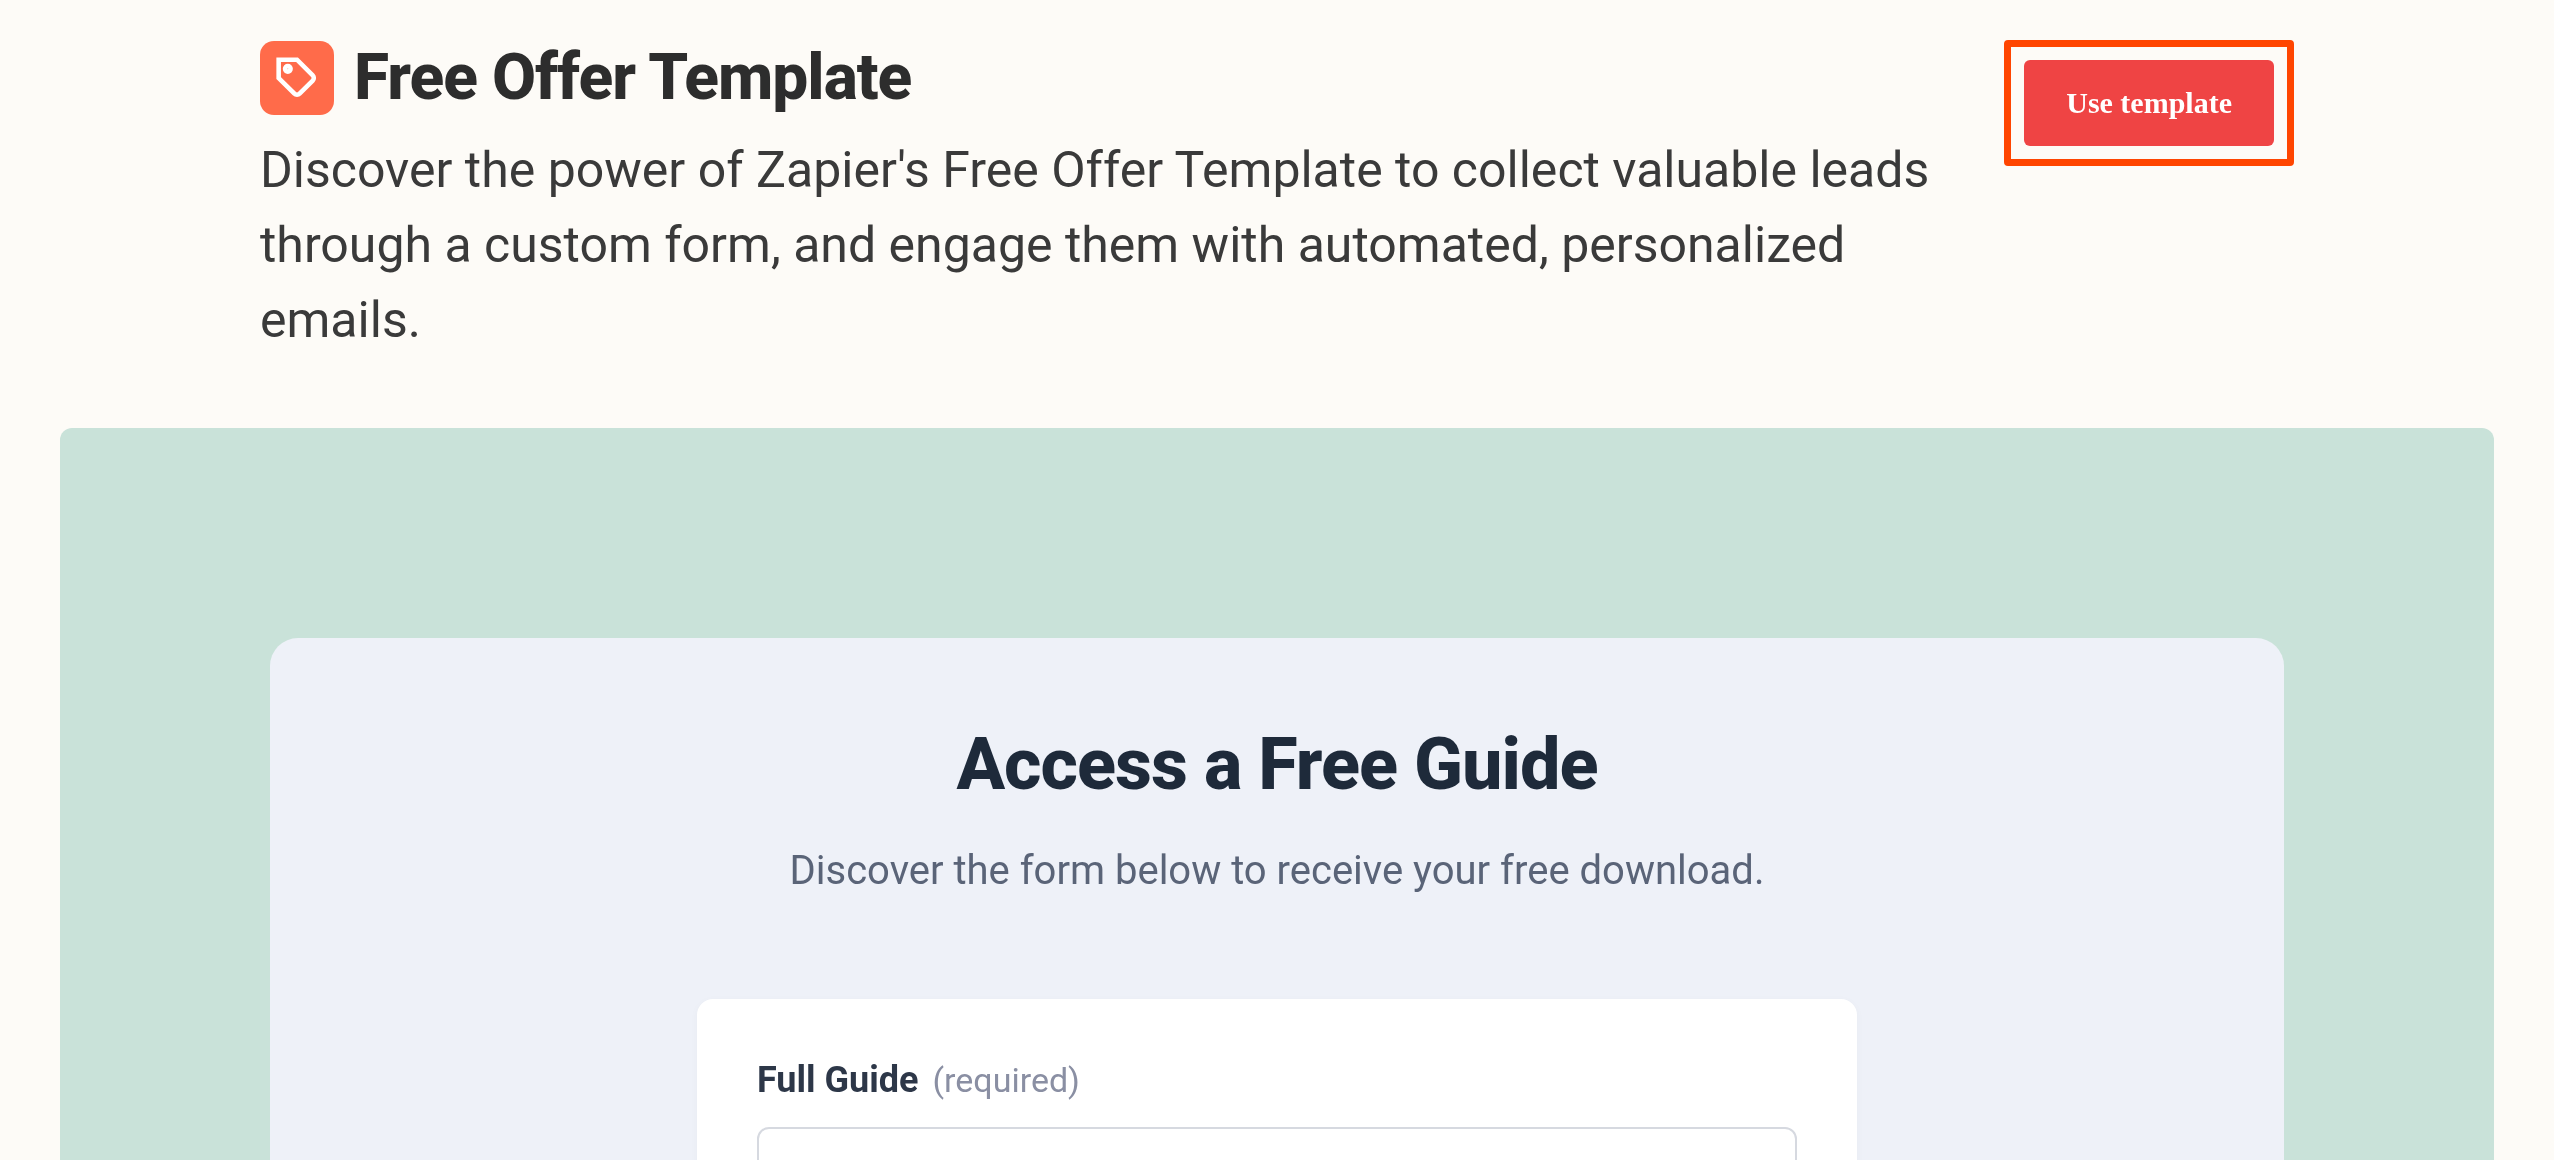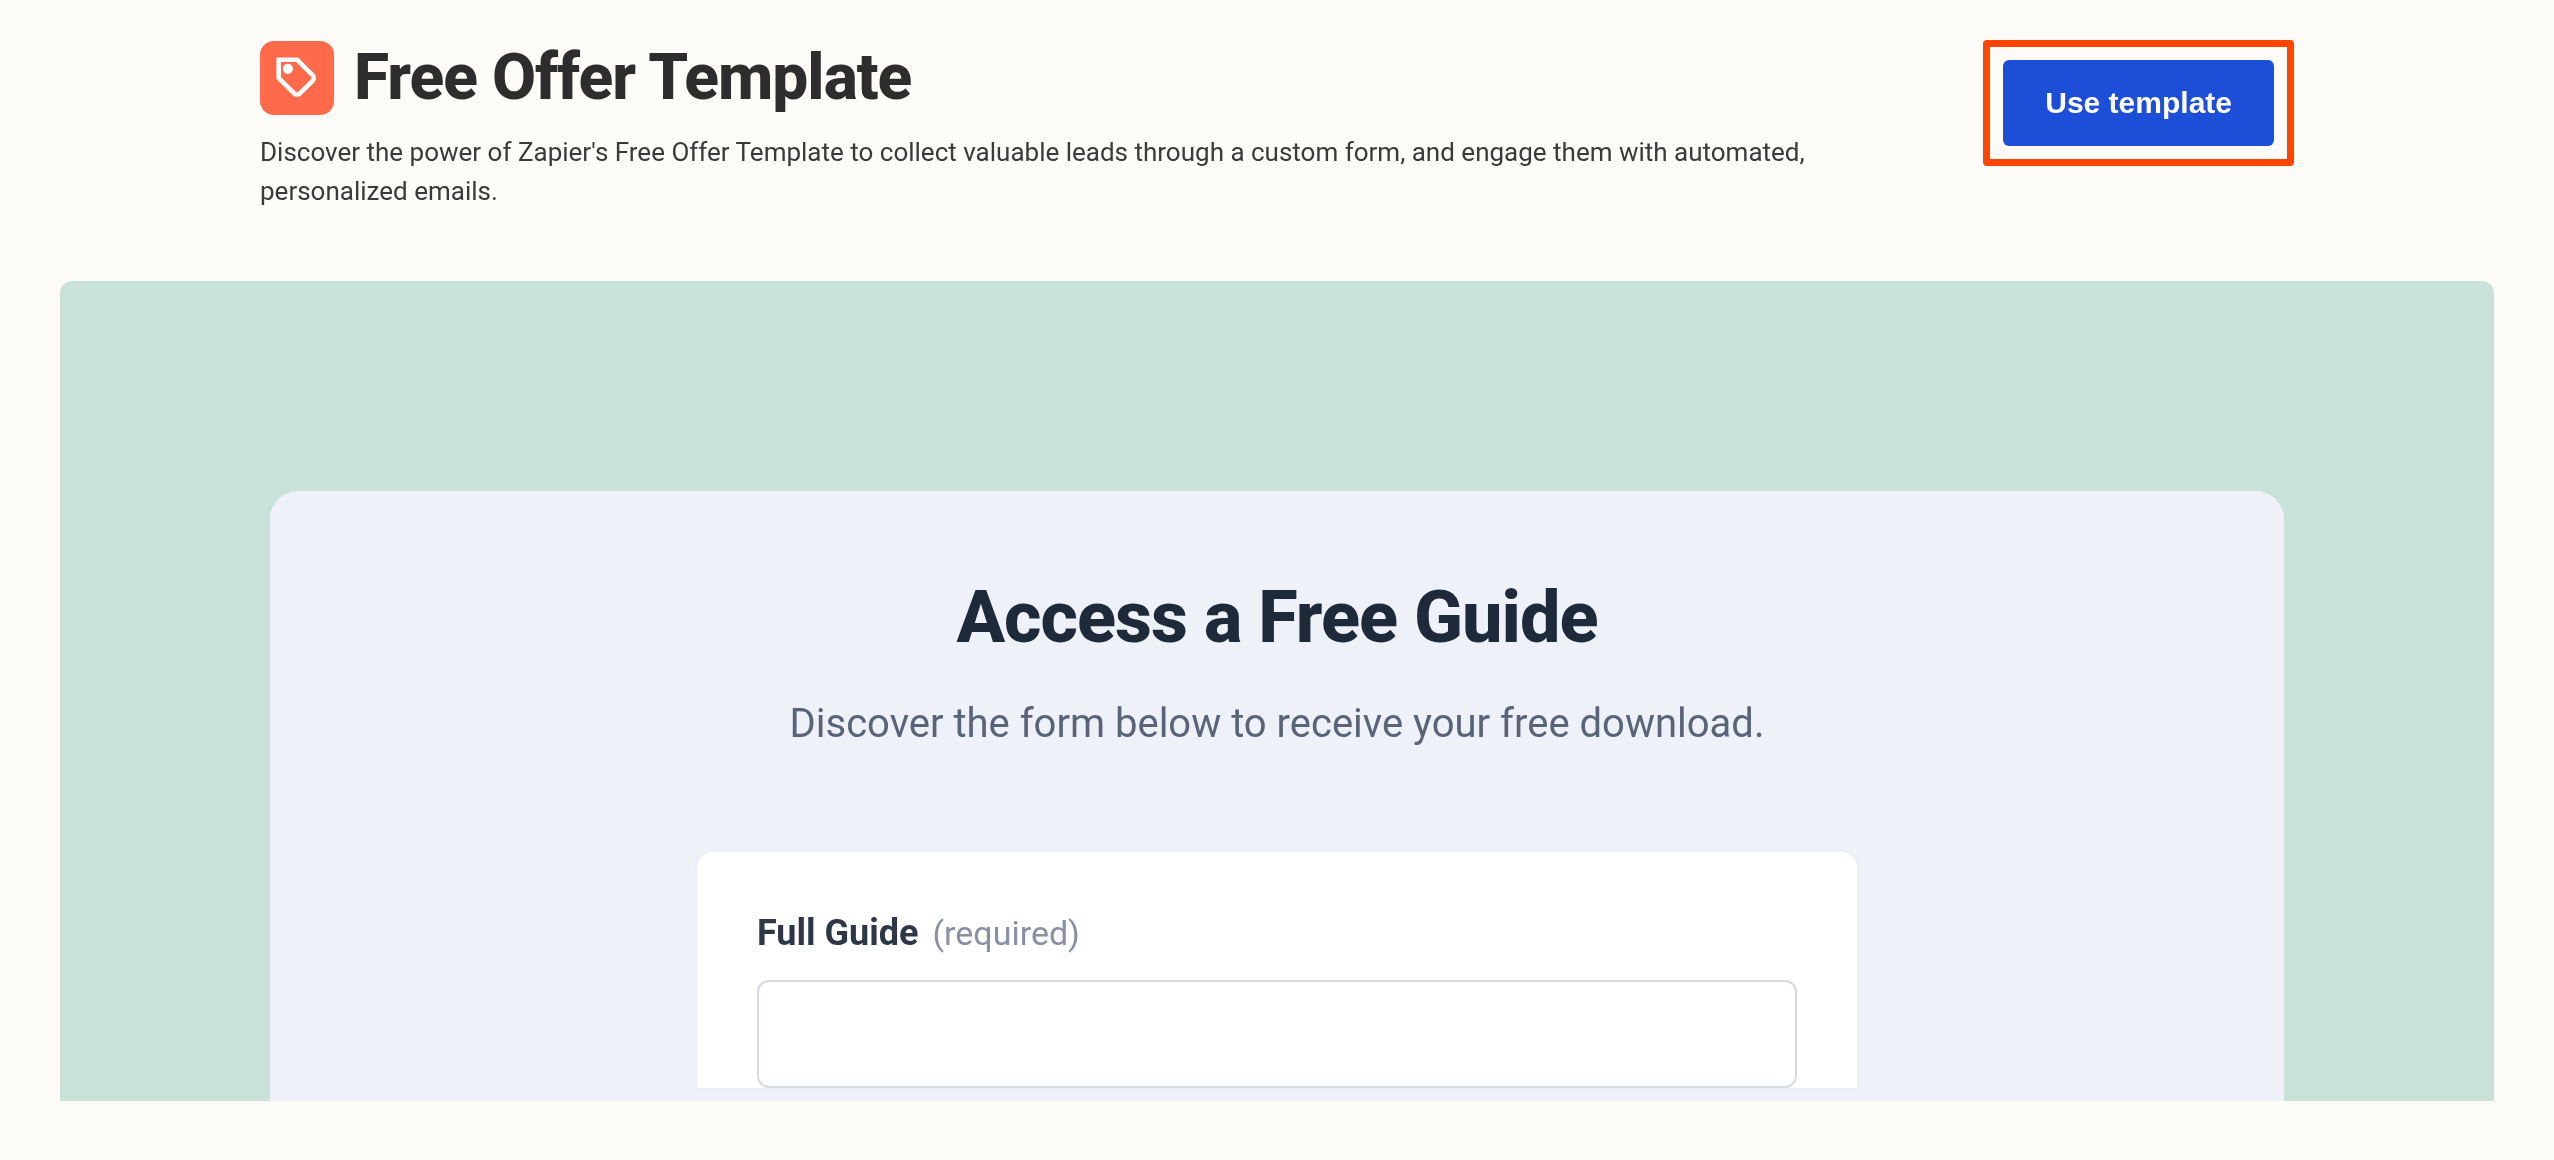--- a/index.html
+++ b/index.html
@@ -50,41 +50,42 @@
       fill: none;
       stroke-width: 2.5;
     }
     .page-title {
       font-size: 64px;
       font-weight: 800;
       color: #2d2d2d;
       letter-spacing: -1px;
     }
     .page-description {
-      font-size: 26px;
+      font-size: 50px;
       line-height: 1.5;
       color: #3a3a3a;
       max-width: 1770px;
     }
     .cta-wrap {
       border: 7px solid #ff4500;
       padding: 13px;
       border-radius: 4px;
       flex-shrink: 0;
     }
     .cta-button {
-      background: #1d4ed8;
+      background: #ef4444;
       color: #ffffff;
       font-size: 30px;
       font-weight: 700;
       padding: 26px 42px;
       border: none;
       border-radius: 6px;
       cursor: pointer;
       display: block;
+      font-family: Liberation Serif, serif;
     }
     .preview-area {
       background: #c9e2d9;
       border-radius: 12px 12px 0 0;
       padding: 210px 210px 0 210px;
       margin: 0 -200px;
       height: 820px;
       overflow: hidden;
     }
     .form-card {

